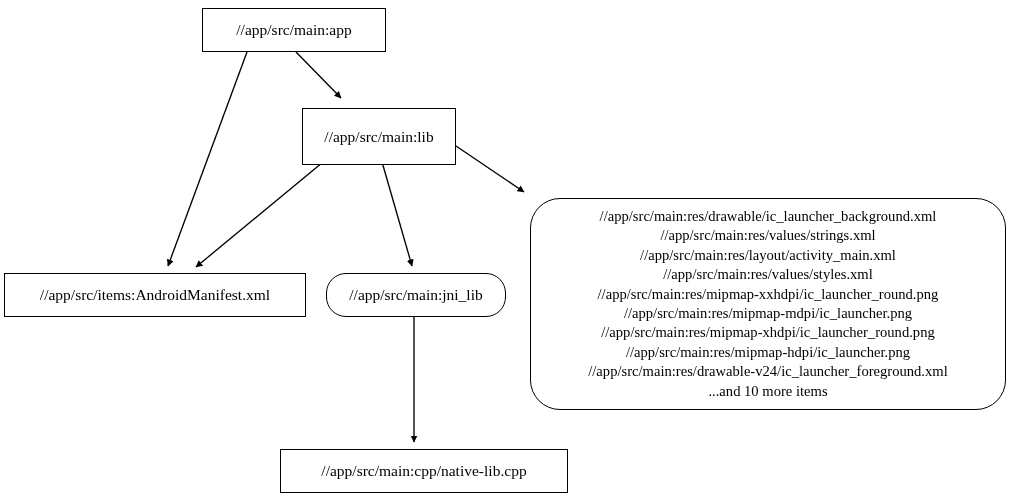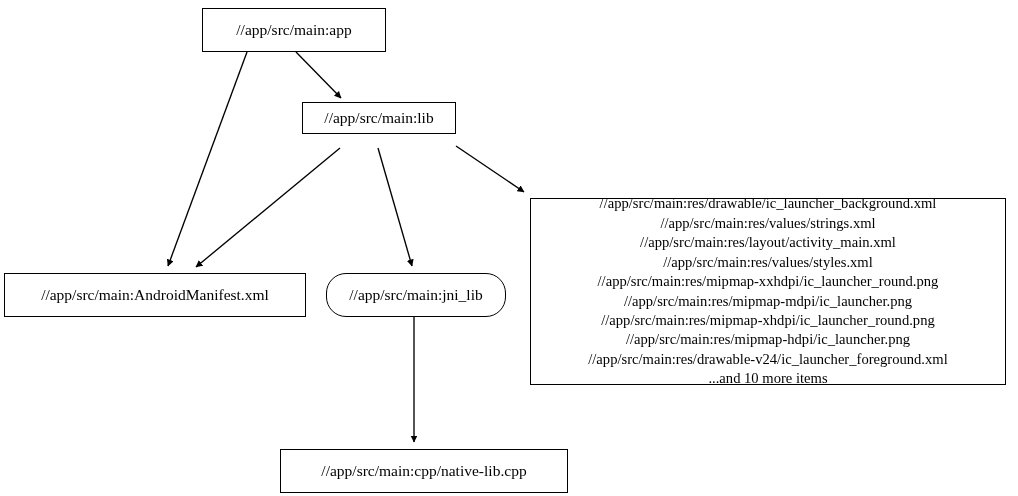--- a/index.html
+++ b/index.html
@@ -74,33 +74,33 @@
       <path d="M 378,148 L 412,266" marker-end="url(#arrowhead)"></path>
       <path d="M 456,146 L 524,192" marker-end="url(#arrowhead)"></path>
       <path d="M 414,317 L 414,442" marker-end="url(#arrowhead)"></path>
     </g>
   </svg>
 
   <div class="node node-single" style="left:202px; top:8px; width:184px; height:44px;">
     <span class="node-label">//app/src/main:app</span>
   </div>
 
-  <div class="node node-single" style="left:302px; top:102px; width:154px; height:32px;">
+  <div class="node node-single" style="left:302px; top:108px; width:154px; height:57px;">
     <span class="node-label">//app/src/main:lib</span>
   </div>
 
   <div class="node node-single" style="left:4px; top:273px; width:302px; height:44px;">
-    <span class="node-label">//app/src/main:AndroidManifest.xml</span>
+    <span class="node-label">//app/src/items:AndroidManifest.xml</span>
   </div>
 
   <div class="node node-single" style="left:326px; top:273px; width:180px; height:44px;border-radius:20px;">
     <span class="node-label">//app/src/main:jni_lib</span>
   </div>
 
-  <div class="node node-multi" style="left:530px; top:198px; width:476px; height:187px;">
+  <div class="node node-multi" style="left:530px; top:198px; width:476px; height:212px;border-radius:30px;">
     <span class="node-label">//app/src/main:res/drawable/ic_launcher_background.xml
 //app/src/main:res/values/strings.xml
 //app/src/main:res/layout/activity_main.xml
 //app/src/main:res/values/styles.xml
 //app/src/main:res/mipmap-xxhdpi/ic_launcher_round.png
 //app/src/main:res/mipmap-mdpi/ic_launcher.png
 //app/src/main:res/mipmap-xhdpi/ic_launcher_round.png
 //app/src/main:res/mipmap-hdpi/ic_launcher.png
 //app/src/main:res/drawable-v24/ic_launcher_foreground.xml
 ...and 10 more items</span>

